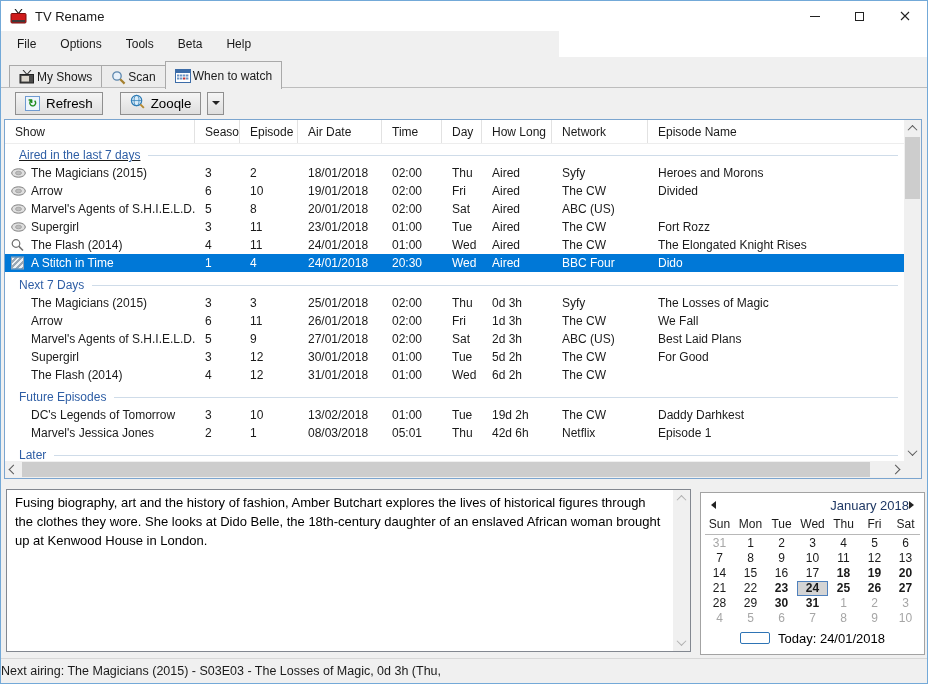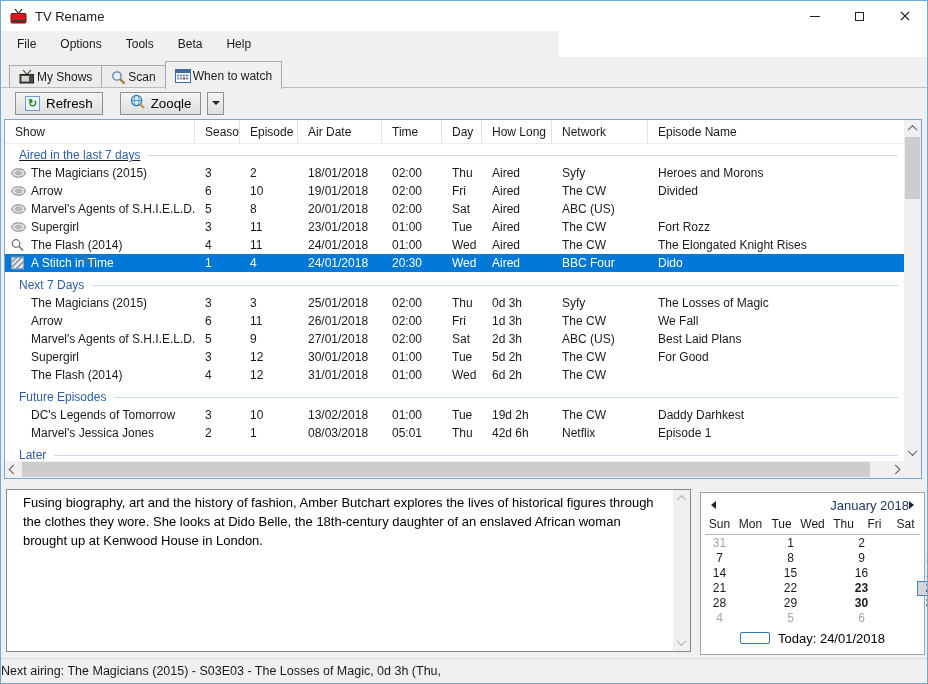--- a/index.html
+++ b/index.html
@@ -63,31 +63,31 @@
   .h-thumb{top:1px;bottom:1px;left:17px;width:848px;}
   .corner{position:absolute;right:0;bottom:0;width:17px;height:17px;background:#f0f0f0;}
   .chev{width:7px;height:7px;border-right:1.4px solid #5a5a5a;border-bottom:1.4px solid #5a5a5a;}
   .chev.dis{border-color:#b0b0b0;}
   .chev.up{transform:rotate(-135deg) translate(-1px,-1px);}
   .chev.down{transform:rotate(45deg) translate(-1px,-1px);}
   .chev.left{transform:rotate(135deg);}
   .chev.right{transform:rotate(-45deg);}
   
   .descbox{position:absolute;left:5px;top:488px;width:685px;height:163px;background:#fff;border:1px solid #828790;}
-  .desc-text{position:absolute;top:3px;left:16px;right:26px;font-size:13px;line-height:19px;color:#000;}
+  .desc-text{position:absolute;top:3px;left:8px;right:26px;font-size:13px;line-height:19px;color:#000;}
   .desc-vscroll{position:absolute;top:0;right:0;bottom:0;width:17px;background:#f0f0f0;}
   .calendar{position:absolute;left:699px;top:491px;width:225px;height:163px;background:#fff;border:1px solid #a3a3a3;}
   .cal-nav{height:24px;display:flex;align-items:center;padding:0 10px;}
   .cal-title{flex:1;text-align:right;color:var(--cal-title,#1f3864);font-size:13px;}
   .tri-left{width:0;height:0;border-top:4px solid transparent;border-bottom:4px solid transparent;border-right:5px solid #222;}
   .tri-right{width:0;height:0;border-top:4px solid transparent;border-bottom:4px solid transparent;border-left:5px solid #222;}
   .cal-days{display:flex;padding:0 3px;height:17px;}
   .cal-dh{width:31px;text-align:center;flex-shrink:0;}
   .cal-rule{height:1px;background:#b8b8b8;margin:0 4px 1px 4px;}
-  .cal-week{display:flex;padding:0 3px;height:15px;gap:40px;}
+  .cal-week{display:flex;padding:0 3px;height:15px;}
   .cal-cell{width:31px;text-align:center;line-height:15px;flex-shrink:0;}
   .cal-cell.m{color:#a6a6a6;}
   .cal-cell.b{font-weight:bold;}
   .cal-cell.sel{font-weight:bold;background:#d4d4d4;border:1px solid #4f81bd;line-height:13px;}
   .cal-foot{display:flex;align-items:center;justify-content:center;gap:8px;height:20px;margin-top:2px;}
   .today-box{width:30px;height:12px;border:1px solid #2e74b5;border-radius:2px;background:#fff;}
   .today-label{font-size:13px;color:#000;}
   
   .statusbar{position:absolute;left:0;right:0;bottom:0;height:25px;background:#f0f0f0;
     border-top:1px solid #d7d7d7;display:flex;align-items:center;font-size:12.5px;}

